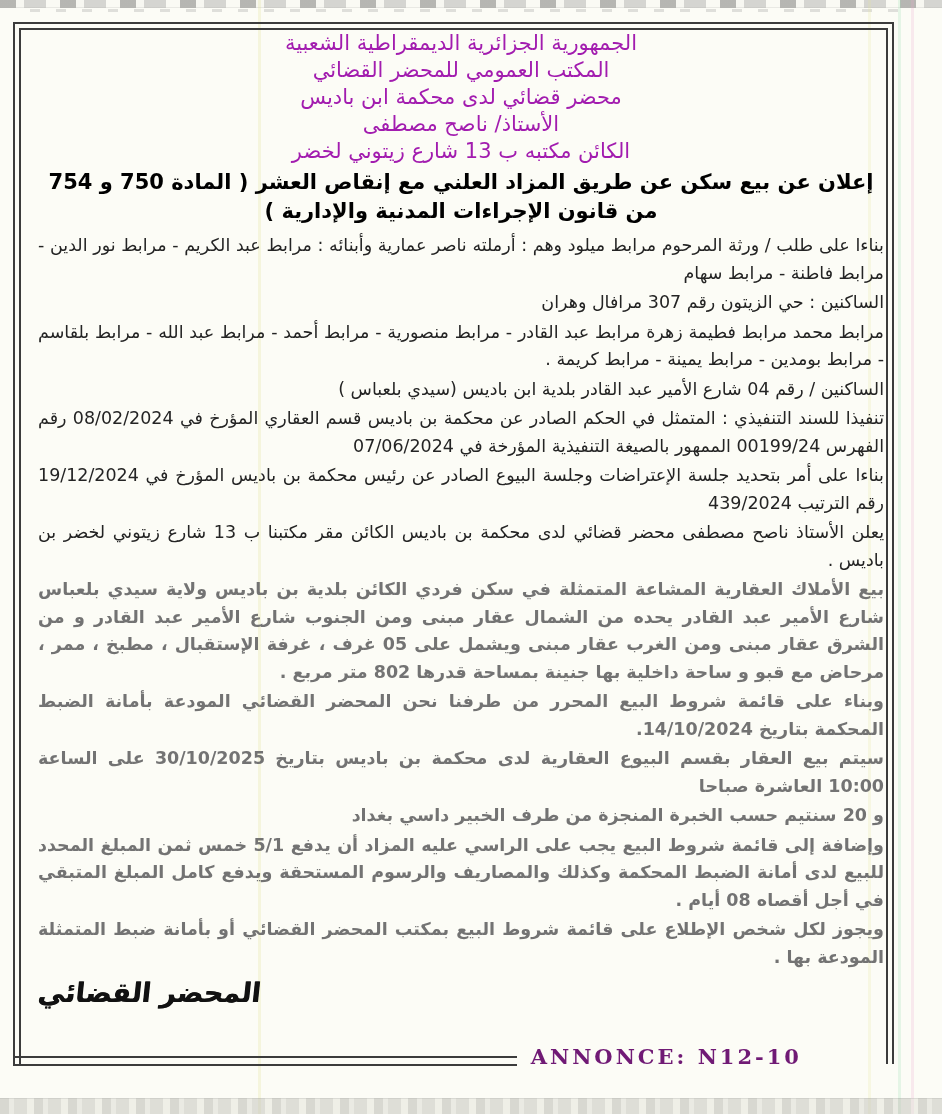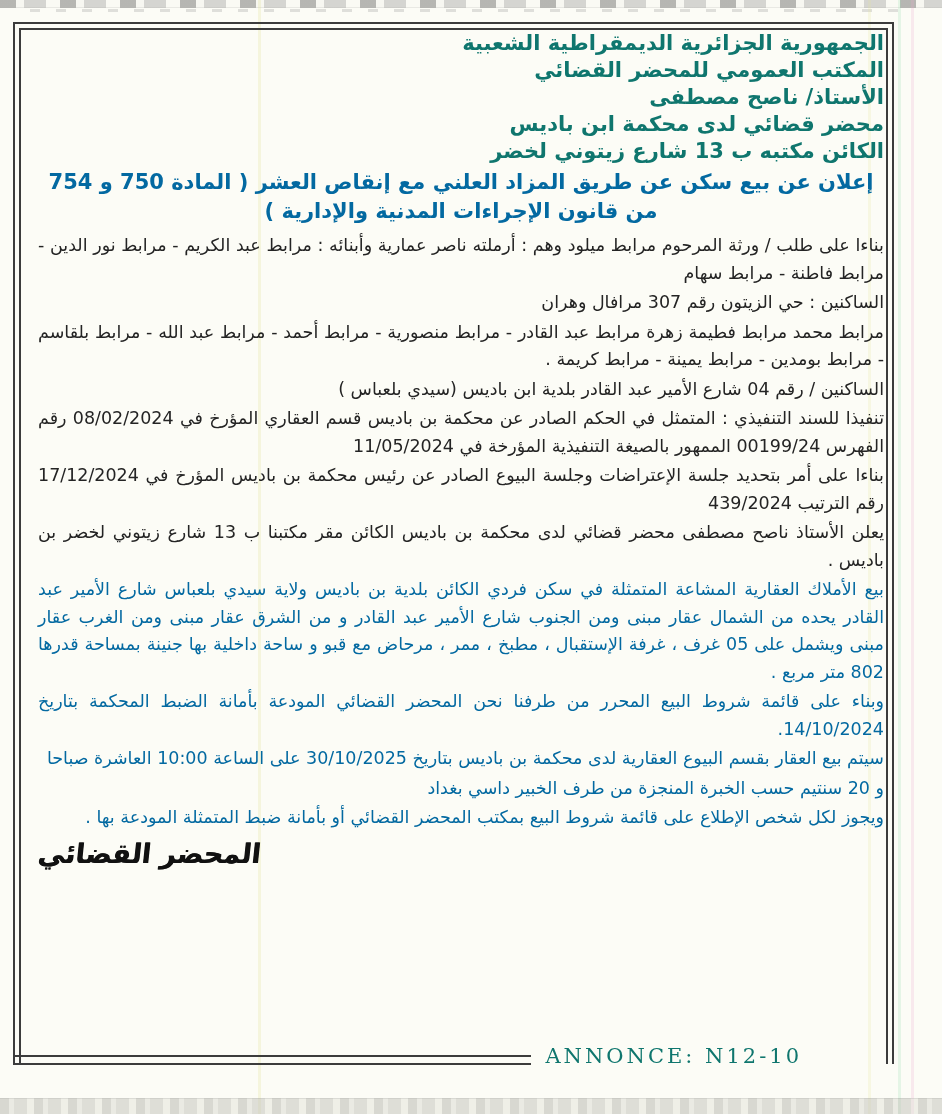--- a/index.html
+++ b/index.html
@@ -44,44 +44,44 @@
   .frame-bottom {
     position:absolute; left:13px; top:1052px; width:877px;
     display:flex; align-items:center;
   }
   .bottom-line {
     flex:1; height:6px;
     border-top:2px solid #3c3c3c; border-bottom:2px solid #3c3c3c;
   }
   .annonce {
     padding:0 16px 0 14px; margin-top:-8px;
-    font-family:"DejaVu Serif", serif; font-weight:normal;
-    font-size:21px; letter-spacing:3px; color:#0f766e; white-space:nowrap;
+    font-family:"DejaVu Serif", serif; font-weight:bold;
+    font-size:21px; letter-spacing:3px; color:#701a75; white-space:nowrap;
   }
   .bottom-gap { width:72px; }
 
   
   .content {
     position:absolute; left:38px; top:30px; width:846px;
     direction:rtl; text-align:right;
   }
   .hline {
-    font-weight:bold; font-size:21px; line-height:27px;
-    text-align:right; color:#0f766e;
+    font-weight:normal; font-size:21px; line-height:27px;
+    text-align:center; color:#a21caf;
   }
   .doc-title {
     font-weight:bold; font-size:21px; line-height:29px;
-    text-align:center; color:#0369a1; margin-top:3px;
+    text-align:center; color:#000000; margin-top:3px;
   }
   .body-block { margin-top:6px; }
   .para {
     margin:0 0 2px 0; font-size:17.5px; line-height:27.5px;
     text-align:justify; text-justify:inter-word; color:#242424;
   }
-  .para.bold { font-weight:normal; color:#0369a1; }
+  .para.bold { font-weight:bold; color:#737373; }
   .signature {
     margin-top:6px; font-size:27px; font-weight:bold; color:#111;
     text-align:left; transform:skewX(-6deg);
     text-shadow:.6px 0 currentColor;
   }
 </style>
 </head>
 <body>
 
 <div class="page">
@@ -98,55 +98,56 @@
   </div>
 
   <div class="content">
 
     <div>
 
         <div class="hline">الجمهورية الجزائرية الديمقراطية الشعبية</div>
 
         <div class="hline">المكتب العمومي للمحضر القضائي</div>
 
+        <div class="hline">محضر قضائي لدى محكمة ابن باديس</div>
+
         <div class="hline">الأستاذ/ ناصح مصطفى</div>
-
-        <div class="hline">محضر قضائي لدى محكمة ابن باديس</div>
 
         <div class="hline">الكائن مكتبه ب 13 شارع زيتوني لخضر</div>
       </div>
 
     <div class="doc-title">إعلان عن بيع سكن عن طريق المزاد العلني مع إنقاص العشر ( المادة 750 و 754 من قانون الإجراءات المدنية والإدارية )</div>
 
     <div class="body-block">
 
         <p class="para">بناءا على طلب / ورثة المرحوم مرابط ميلود وهم : أرملته ناصر عمارية وأبنائه : مرابط عبد الكريم - مرابط نور الدين - مرابط فاطنة - مرابط سهام</p>
 
         <p class="para">الساكنين : حي الزيتون رقم 307 مرافال وهران</p>
 
 
         <p class="para">مرابط محمد مرابط فطيمة زهرة مرابط عبد القادر - مرابط منصورية - مرابط أحمد - مرابط عبد الله - مرابط بلقاسم - مرابط بومدين - مرابط يمينة - مرابط كريمة .</p>
 
         <p class="para">الساكنين / رقم 04 شارع الأمير عبد القادر بلدية ابن باديس (سيدي بلعباس )</p>
 
-        <p class="para">تنفيذا للسند التنفيذي : المتمثل في الحكم الصادر عن محكمة بن باديس قسم العقاري المؤرخ في 08/02/2024 رقم الفهرس 00199/24 الممهور بالصيغة التنفيذية المؤرخة في 11/05/2024</p>
+        <p class="para">تنفيذا للسند التنفيذي : المتمثل في الحكم الصادر عن محكمة بن باديس قسم العقاري المؤرخ في 08/02/2024 رقم الفهرس 00199/24 الممهور بالصيغة التنفيذية المؤرخة في 07/06/2024</p>
 
-        <p class="para">بناءا على أمر بتحديد جلسة الإعتراضات وجلسة البيوع الصادر عن رئيس محكمة بن باديس المؤرخ في 17/12/2024 رقم الترتيب 439/2024</p>
+        <p class="para">بناءا على أمر بتحديد جلسة الإعتراضات وجلسة البيوع الصادر عن رئيس محكمة بن باديس المؤرخ في 19/12/2024 رقم الترتيب 439/2024</p>
 
         <p class="para">يعلن الأستاذ ناصح مصطفى محضر قضائي لدى محكمة بن باديس الكائن مقر مكتبنا ب 13 شارع زيتوني لخضر بن باديس .</p>
 
         <p class="para bold">بيع الأملاك العقارية المشاعة المتمثلة في سكن فردي الكائن بلدية بن باديس ولاية سيدي بلعباس شارع الأمير عبد القادر يحده من الشمال عقار مبنى ومن الجنوب شارع الأمير عبد القادر و من الشرق عقار مبنى ومن الغرب عقار مبنى ويشمل على 05 غرف ، غرفة الإستقبال ، مطبخ ، ممر ، مرحاض مع قبو و ساحة داخلية بها جنينة بمساحة قدرها 802 متر مربع .</p>
 
         <p class="para bold">وبناء على قائمة شروط البيع المحرر من طرفنا نحن المحضر القضائي المودعة بأمانة الضبط المحكمة بتاريخ 14/10/2024.</p>
 
         <p class="para bold">سيتم بيع العقار بقسم البيوع العقارية لدى محكمة بن باديس بتاريخ 30/10/2025 على الساعة 10:00 العاشرة صباحا</p>
 
 
         <p class="para bold">و 20 سنتيم حسب الخبرة المنجزة من طرف الخبير داسي بغداد</p>
 
+        <p class="para bold">وإضافة إلى قائمة شروط البيع يجب على الراسي عليه المزاد أن يدفع 5/1 خمس ثمن المبلغ المحدد للبيع لدى أمانة الضبط المحكمة وكذلك والمصاريف والرسوم المستحقة ويدفع كامل المبلغ المتبقي في أجل أقصاه 08 أيام .</p>
 
         <p class="para bold">ويجوز لكل شخص الإطلاع على قائمة شروط البيع بمكتب المحضر القضائي أو بأمانة ضبط المتمثلة المودعة بها .</p>
       </div>
 
     <div class="signature">المحضر القضائي</div>
   </div>
 
   <div class="frame-bottom">
     <div class="bottom-line"></div>
     <div class="annonce">ANNONCE: N12-10</div>

